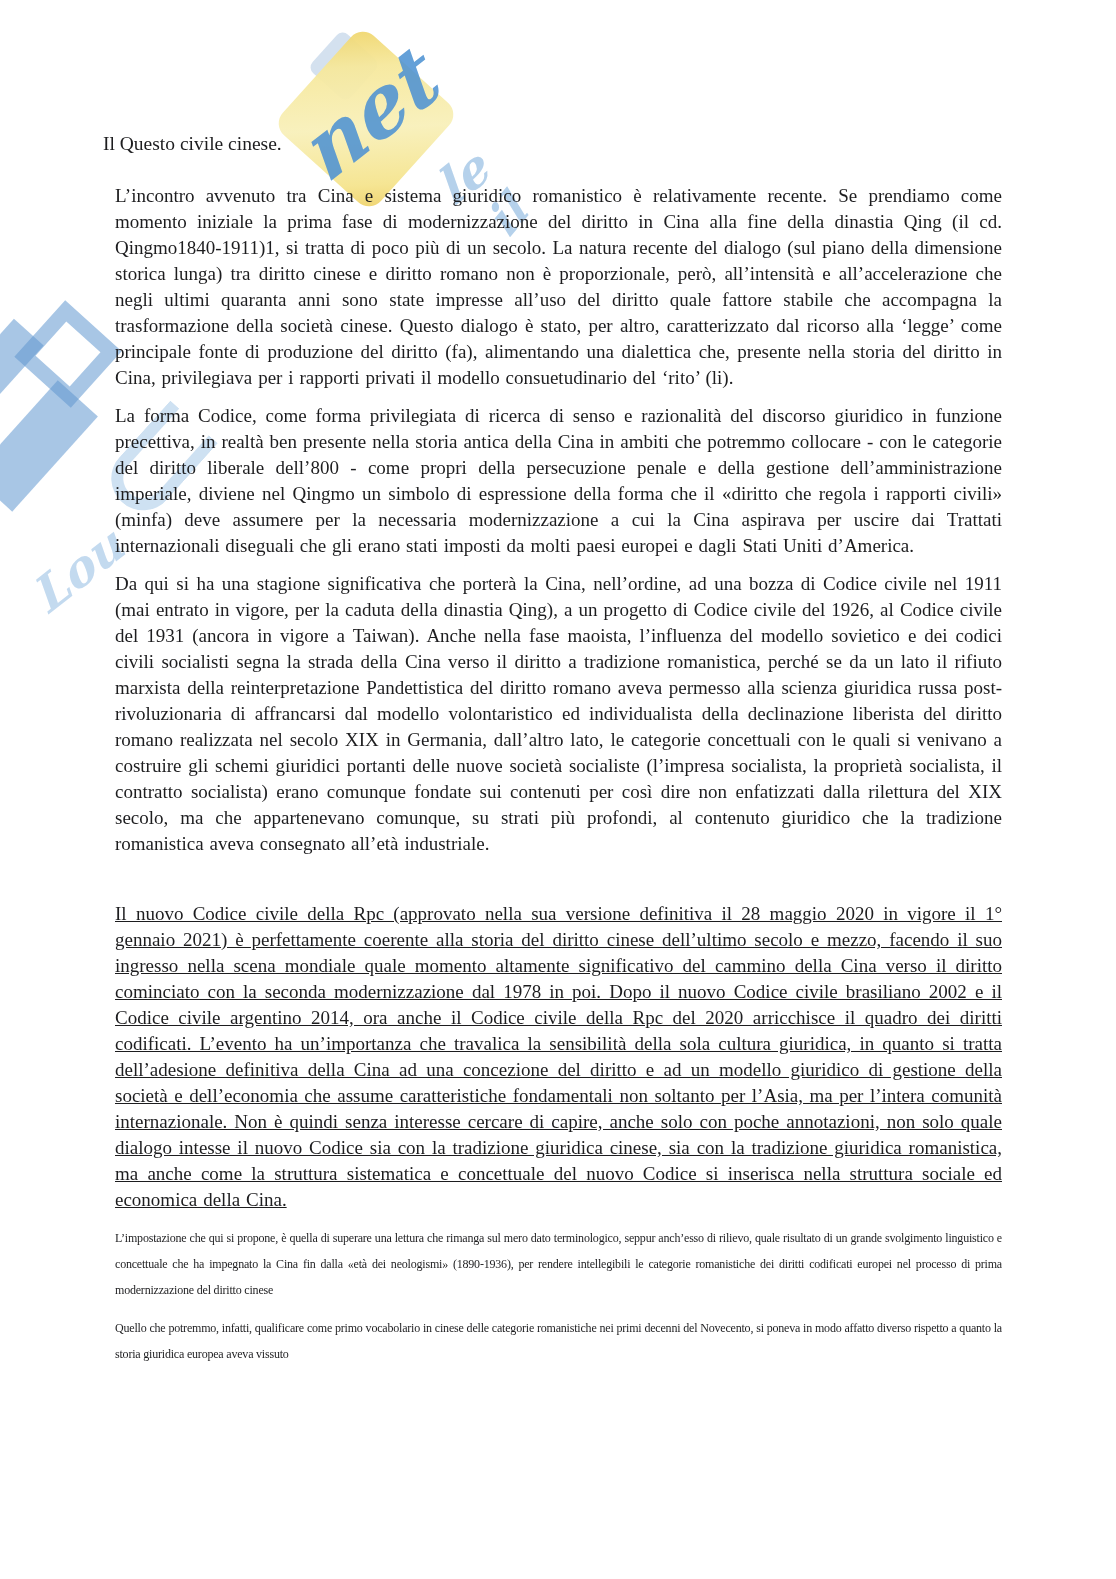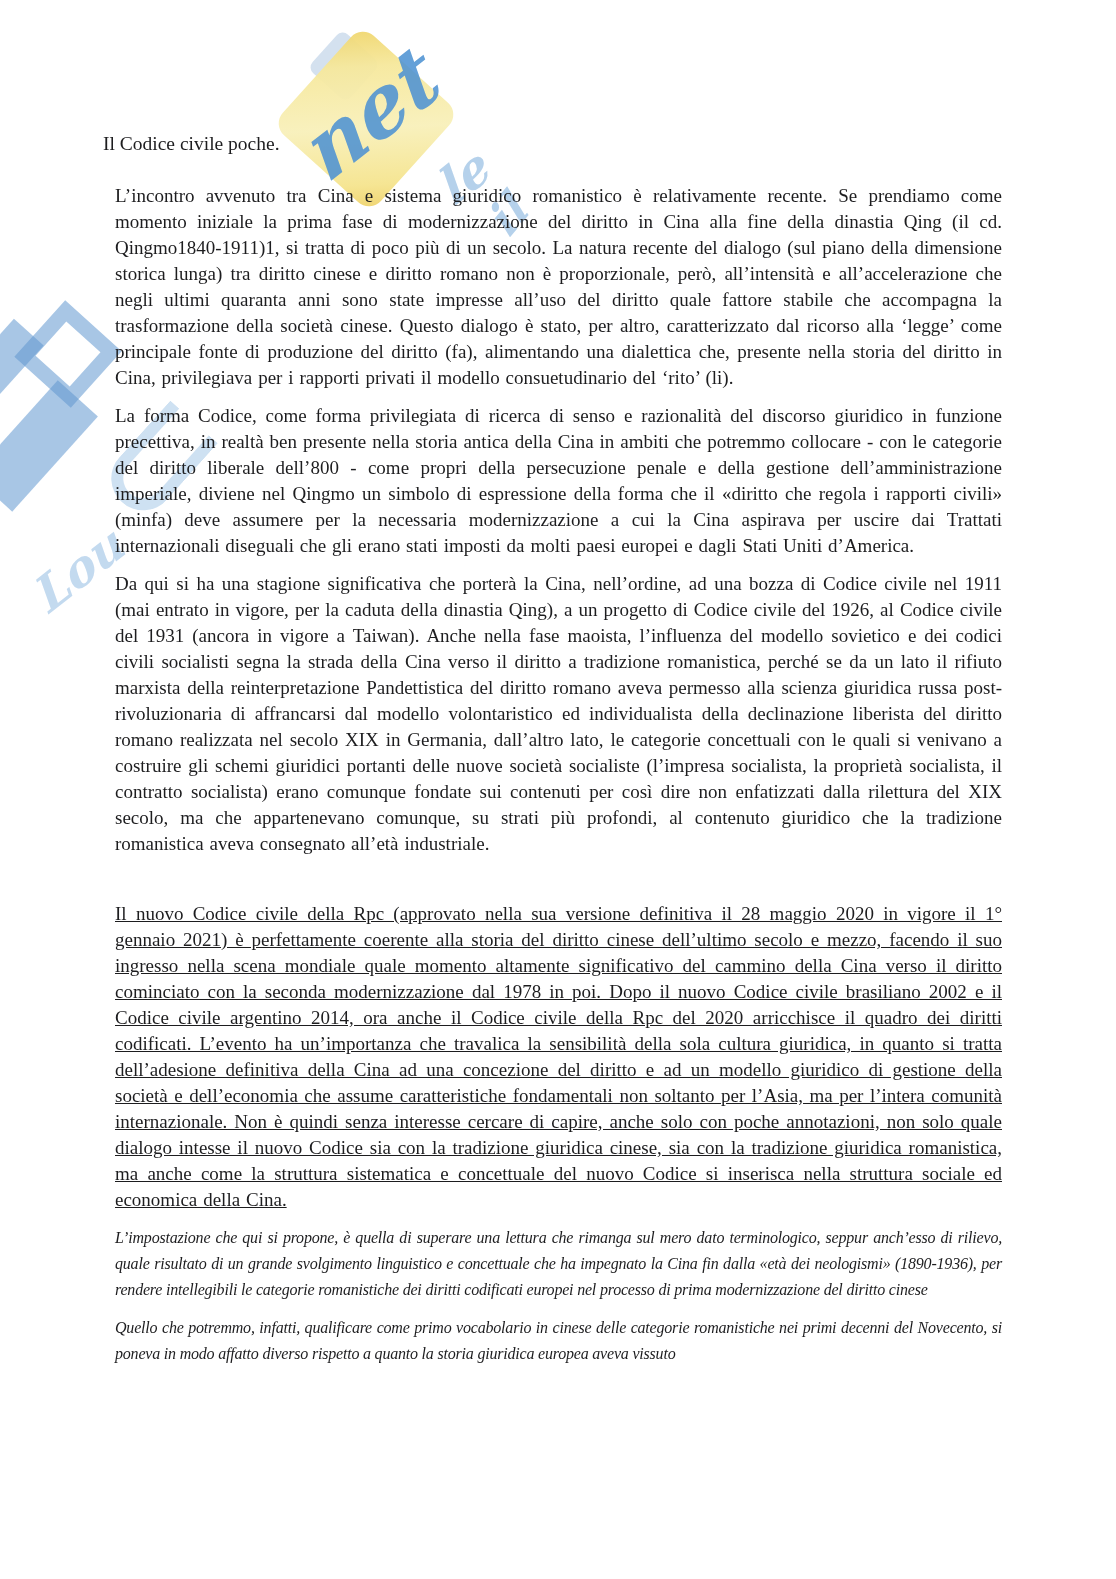--- a/index.html
+++ b/index.html
@@ -100,24 +100,23 @@
     line-height: 26px;
   }
   .para {
     margin: 12px;
     text-align: justify;
     word-spacing: 0.06em;
   }
   .para.gap { margin-top: 44px; text-decoration: underline; }
   .para .it { }
   .para.condensed {
-    font-size: 16px;
+    font-size: 12px;
     letter-spacing: -0.2px;
     word-spacing: 0;
-    font-style: italic;
   }
 </style>
 </head>
 <body>
 
 <div class="page">
 
   <div class="watermark">
     <div class="wm-letter-bar wm-bar-2"></div>
     <div class="wm-letter-outline"></div>
@@ -125,21 +124,21 @@
     <div class="wm-letter-faint"></div>
     <div class="wm-corner"></div>
     <div class="wm-badge"></div>
     <div class="wm-net">net</div>
     <div class="wm-script wm-frag-le">le</div>
     <div class="wm-script wm-frag-il">il</div>
     <div class="wm-script wm-frag-lou">Lou</div>
   </div>
 
   <div class="content">
-    <h1 class="doc-title">Il Codice civile poche.</h1>
+    <h1 class="doc-title">Il Questo civile cinese.</h1>
     <div id="doc-body">
         <p class="para"><span>L’incontro avvenuto tra Cina e sistema giuridico romanistico è relativamente recente. Se prendiamo come momento iniziale la prima fase di modernizzazione del diritto in Cina alla fine della dinastia Qing (il cd. Qingmo1840-1911)1, si tratta di poco più di un secolo. La natura recente del dialogo (sul piano della dimensione storica lunga) tra diritto cinese e diritto romano non è proporzionale, però, all’intensità e all’accelerazione che negli ultimi quaranta anni sono state impresse all’uso del diritto quale fattore stabile che accompagna la trasformazione della società cinese. Questo dialogo è stato, per altro, caratterizzato dal ricorso alla ‘legge’ come principale fonte di produzione del diritto (fa), alimentando una dialettica che, presente nella storia del diritto in Cina, privilegiava per i rapporti privati il modello consuetudinario del ‘rito’ (li).</span></p>
         <p class="para"><span>La forma Codice, come forma privilegiata di ricerca di senso e razionalità del discorso giuridico in funzione precettiva, in realtà ben presente nella storia antica della Cina in ambiti che potremmo collocare - con le categorie del diritto liberale dell’800 - come propri della persecuzione penale e della gestione dell’amministrazione imperiale, diviene nel </span><span class="it">Qingmo</span><span> un simbolo di espressione della forma che il «diritto che regola i rapporti civili» (</span><span class="it">minfa</span><span>) deve assumere per la necessaria modernizzazione a cui la Cina aspirava per uscire dai Trattati internazionali diseguali che gli erano stati imposti da molti paesi europei e dagli Stati Uniti d’America.</span></p>
         <p class="para"><span>Da qui si ha una stagione significativa che porterà la Cina, nell’ordine, ad una bozza di Codice civile nel 1911 (mai entrato in vigore, per la caduta della dinastia Qing), a un progetto di Codice civile del 1926, al Codice civile del 1931 (ancora in vigore a Taiwan). Anche nella fase maoista, l’influenza del modello sovietico e dei codici civili socialisti segna la strada della Cina verso il diritto a tradizione romanistica, perché se da un lato il rifiuto marxista della reinterpretazione Pandettistica del diritto romano aveva permesso alla scienza giuridica russa post-rivoluzionaria di affrancarsi dal modello volontaristico ed individualista della declinazione liberista del diritto romano realizzata nel secolo XIX in Germania, dall’altro lato, le categorie concettuali con le quali si venivano a costruire gli schemi giuridici portanti delle nuove società socialiste (l’impresa socialista, la proprietà socialista, il contratto socialista) erano comunque fondate sui contenuti per così dire non enfatizzati dalla rilettura del XIX secolo, ma che appartenevano comunque, su strati più profondi, al contenuto giuridico che la tradizione romanistica aveva consegnato all’età  industriale.</span></p>
         <p class="para gap"><span>Il nuovo Codice civile della Rpc (approvato nella sua versione definitiva il 28 maggio 2020 in vigore il 1° gennaio 2021) è perfettamente coerente alla storia del diritto cinese dell’ultimo secolo e mezzo, facendo il suo ingresso nella scena mondiale quale momento altamente significativo del cammino della Cina verso il diritto cominciato con la seconda modernizzazione dal 1978 in poi. Dopo il nuovo Codice civile brasiliano 2002 e il Codice civile argentino 2014, ora anche il Codice civile della Rpc del 2020 arricchisce il quadro dei diritti codificati. L’evento ha un’importanza che travalica la sensibilità della sola cultura giuridica, in quanto si tratta dell’adesione definitiva della Cina ad una concezione del diritto e ad un modello giuridico di gestione della società e dell’economia che assume caratteristiche fondamentali non soltanto per l’Asia, ma per l’intera comunità internazionale. Non è quindi senza interesse cercare di capire, anche solo con poche annotazioni, non solo quale dialogo intesse il nuovo Codice sia con la tradizione giuridica cinese, sia con la tradizione giuridica romanistica, ma anche come la struttura sistematica e concettuale del nuovo Codice si inserisca nella struttura sociale ed economica della Cina.</span></p>
         <p class="para condensed"><span>L’impostazione che qui si propone, è quella di superare una lettura che rimanga sul mero dato terminologico, seppur anch’esso di rilievo, quale risultato di un grande svolgimento linguistico e concettuale che ha impegnato la Cina fin dalla «età dei neologismi» (1890-1936), per rendere intellegibili le categorie romanistiche dei diritti codificati europei nel processo di prima modernizzazione del diritto cinese</span></p>
         <p class="para condensed"><span>Quello che potremmo, infatti, qualificare come primo vocabolario in cinese delle categorie romanistiche nei primi decenni del Novecento, si poneva in modo affatto diverso rispetto a quanto la storia giuridica europea aveva vissuto</span></p>
       </div>
   </div>
 

